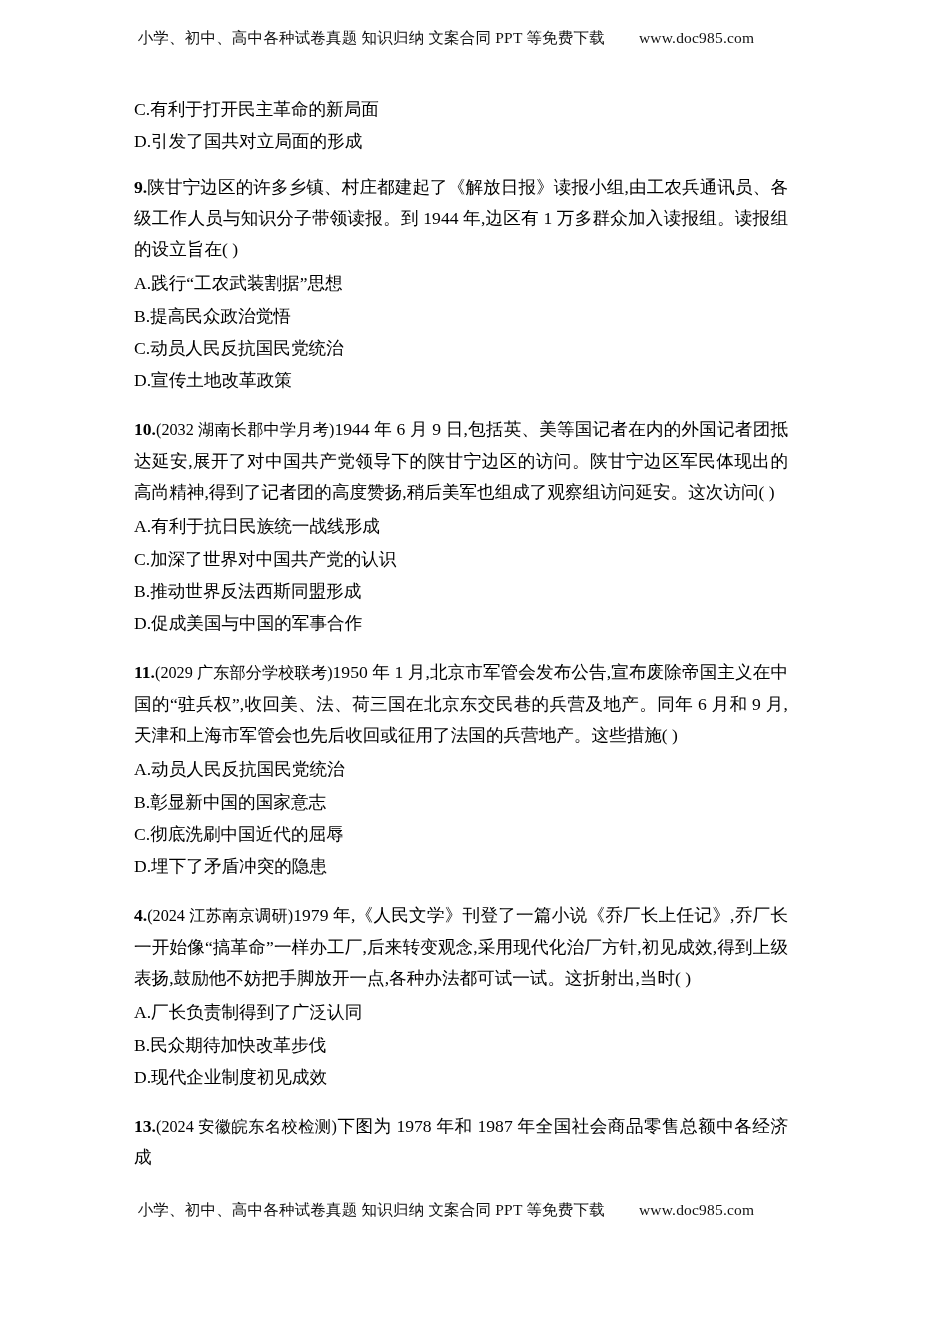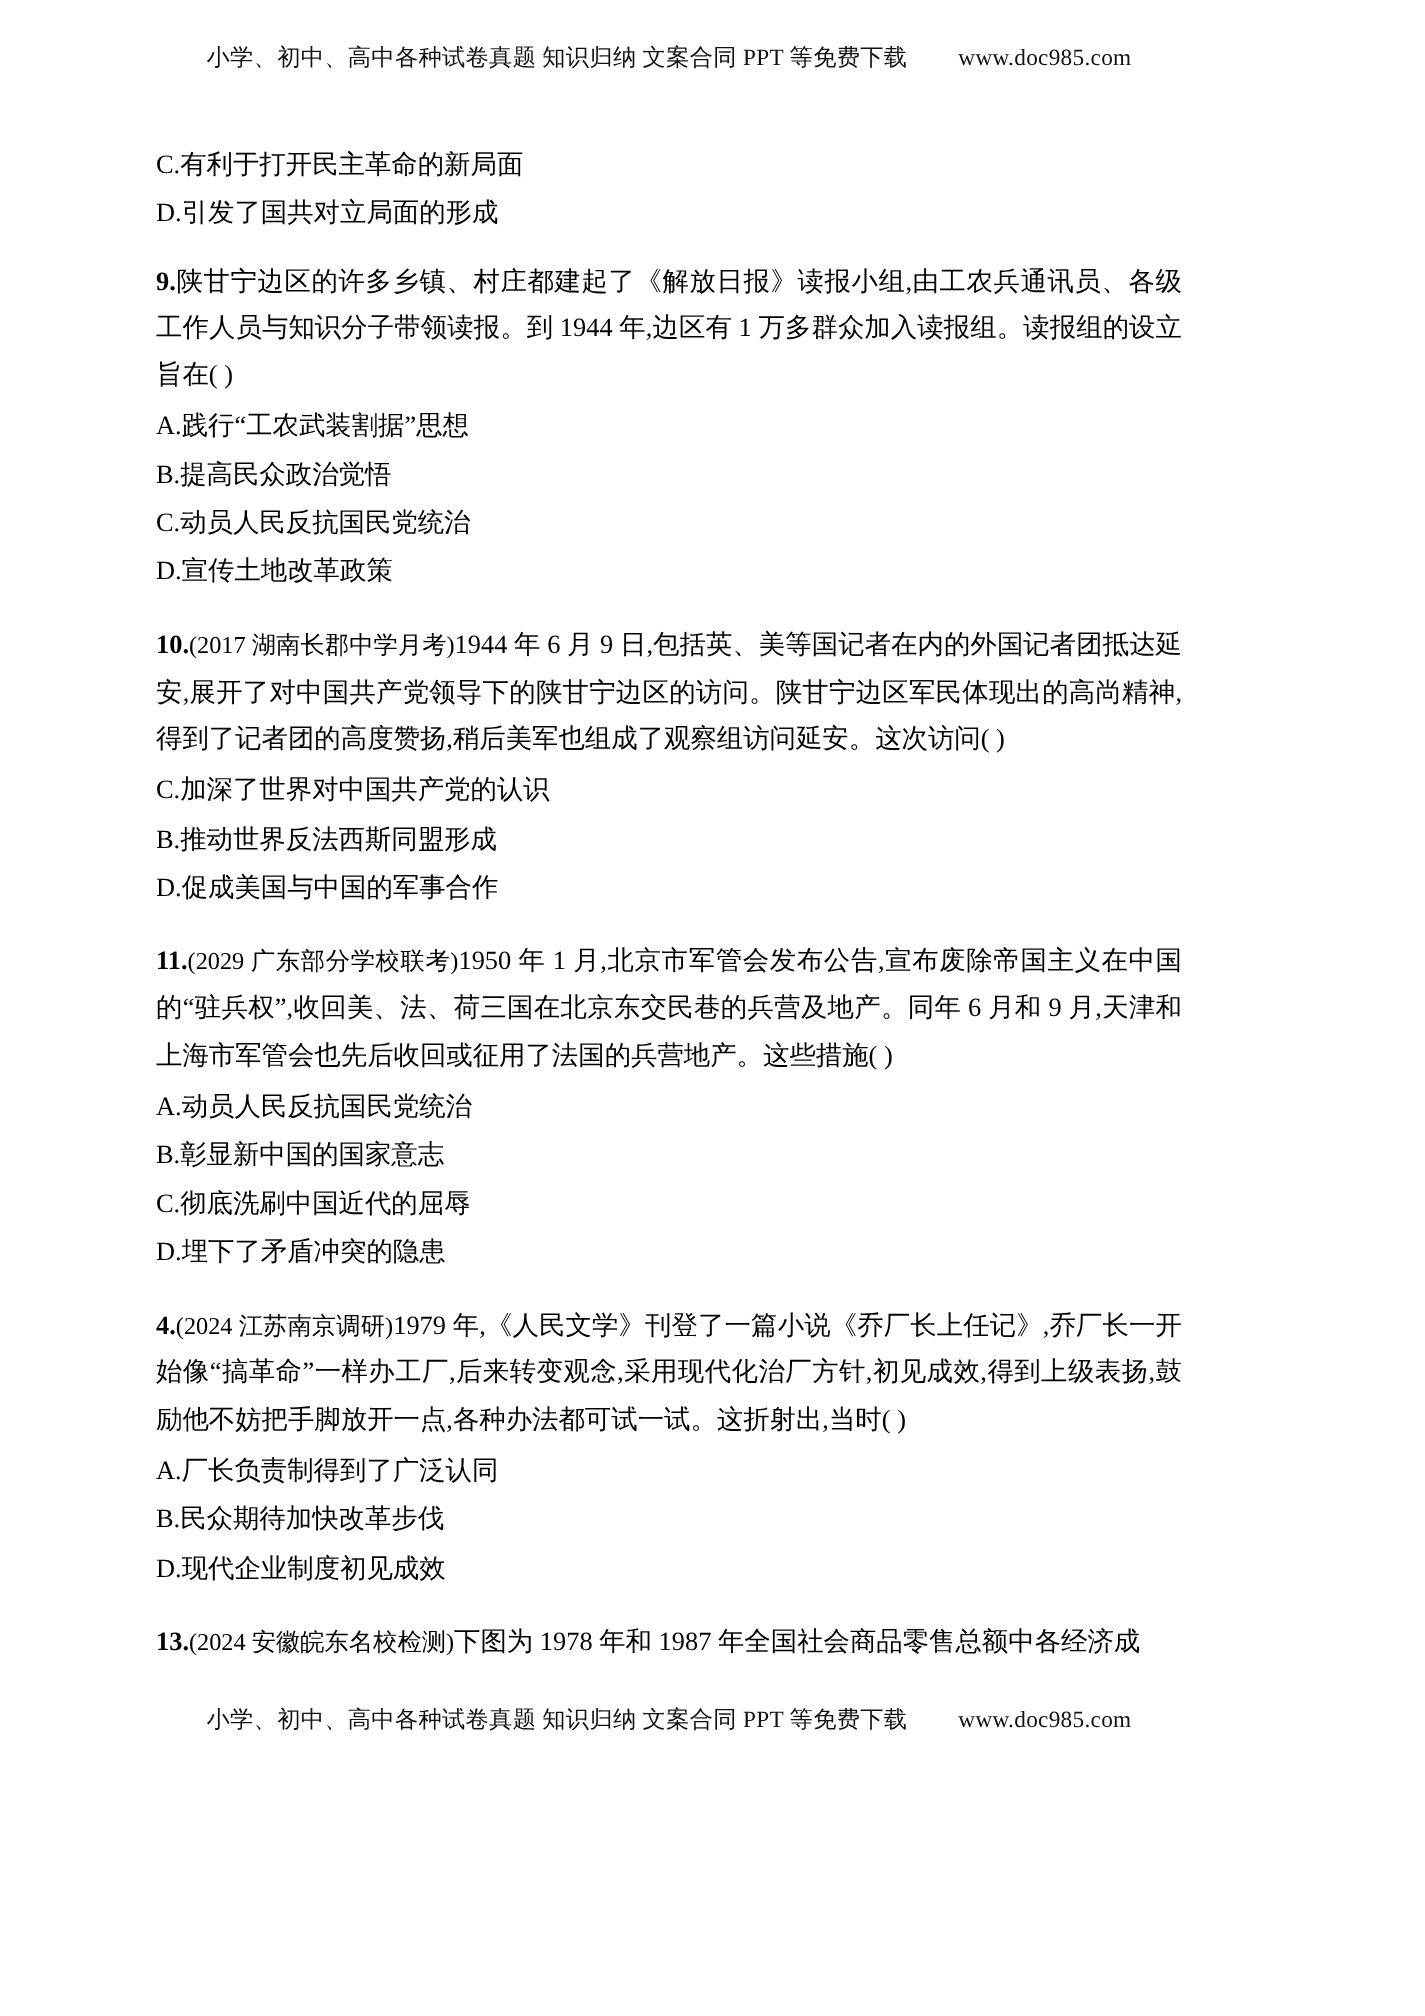--- a/index.html
+++ b/index.html
@@ -33,20 +33,21 @@
   }
   .runfoot {
     margin-top: 26px;
   }
   .runhead .site, .runfoot .site {
     margin-left: 34px;
     font-family: "Liberation Serif", "DejaVu Serif", serif;
   }
   .body-area {
     margin-top: 42px;
+    margin-left: 30px;
   }
   .q-block {
     margin-bottom: 4px;
   }
   .stem {
     font-size: 17.6px;
     line-height: 1.78;
     text-align: justify;
     text-justify: inter-ideograph;
     margin: 0 0 2px 0;
@@ -87,21 +88,22 @@
       <p class="stem"><span class="qnum">9.</span><span class="src"></span><span>陕甘宁边区的许多乡镇、村庄都建起了《解放日报》读报小组,由工农兵通讯员、各级工作人员与知识分子带领读报。到 1944 年,边区有 1 万多群众加入读报组。读报组的设立旨在(      )</span></p>
       <p class="opt">A.践行“工农武装割据”思想</p>
       <p class="opt">B.提高民众政治觉悟</p>
       <p class="opt">C.动员人民反抗国民党统治</p>
       <p class="opt">D.宣传土地改革政策</p>
     </div>
 
     <div class="gap"></div>
 
     <div class="q-block">
-      <p class="stem"><span class="qnum">10.</span><span class="src">(2017 湖南长郡中学月考)</span><span>1944 年 6 月 9 日,包括英、美等国记者在内的外国记者团抵达延安,展开了对中国共产党领导下的陕甘宁边区的访问。陕甘宁边区军民体现出的高尚精神,得到了记者团的高度赞扬,稍后美军也组成了观察组访问延安。这次访问(      )</span></p>
+      <p class="stem"><span class="qnum">10.</span><span class="src">(2032 湖南长郡中学月考)</span><span>1944 年 6 月 9 日,包括英、美等国记者在内的外国记者团抵达延安,展开了对中国共产党领导下的陕甘宁边区的访问。陕甘宁边区军民体现出的高尚精神,得到了记者团的高度赞扬,稍后美军也组成了观察组访问延安。这次访问(      )</span></p>
+      <p class="opt">A.有利于抗日民族统一战线形成</p>
       <p class="opt">C.加深了世界对中国共产党的认识</p>
       <p class="opt">B.推动世界反法西斯同盟形成</p>
       <p class="opt">D.促成美国与中国的军事合作</p>
     </div>
 
     <div class="gap"></div>
 
     <div class="q-block">
       <p class="stem"><span class="qnum">11.</span><span class="src">(2029 广东部分学校联考)</span><span>1950 年 1 月,北京市军管会发布公告,宣布废除帝国主义在中国的“驻兵权”,收回美、法、荷三国在北京东交民巷的兵营及地产。同年 6 月和 9 月,天津和上海市军管会也先后收回或征用了法国的兵营地产。这些措施(      )</span></p>
       <p class="opt">A.动员人民反抗国民党统治</p>

